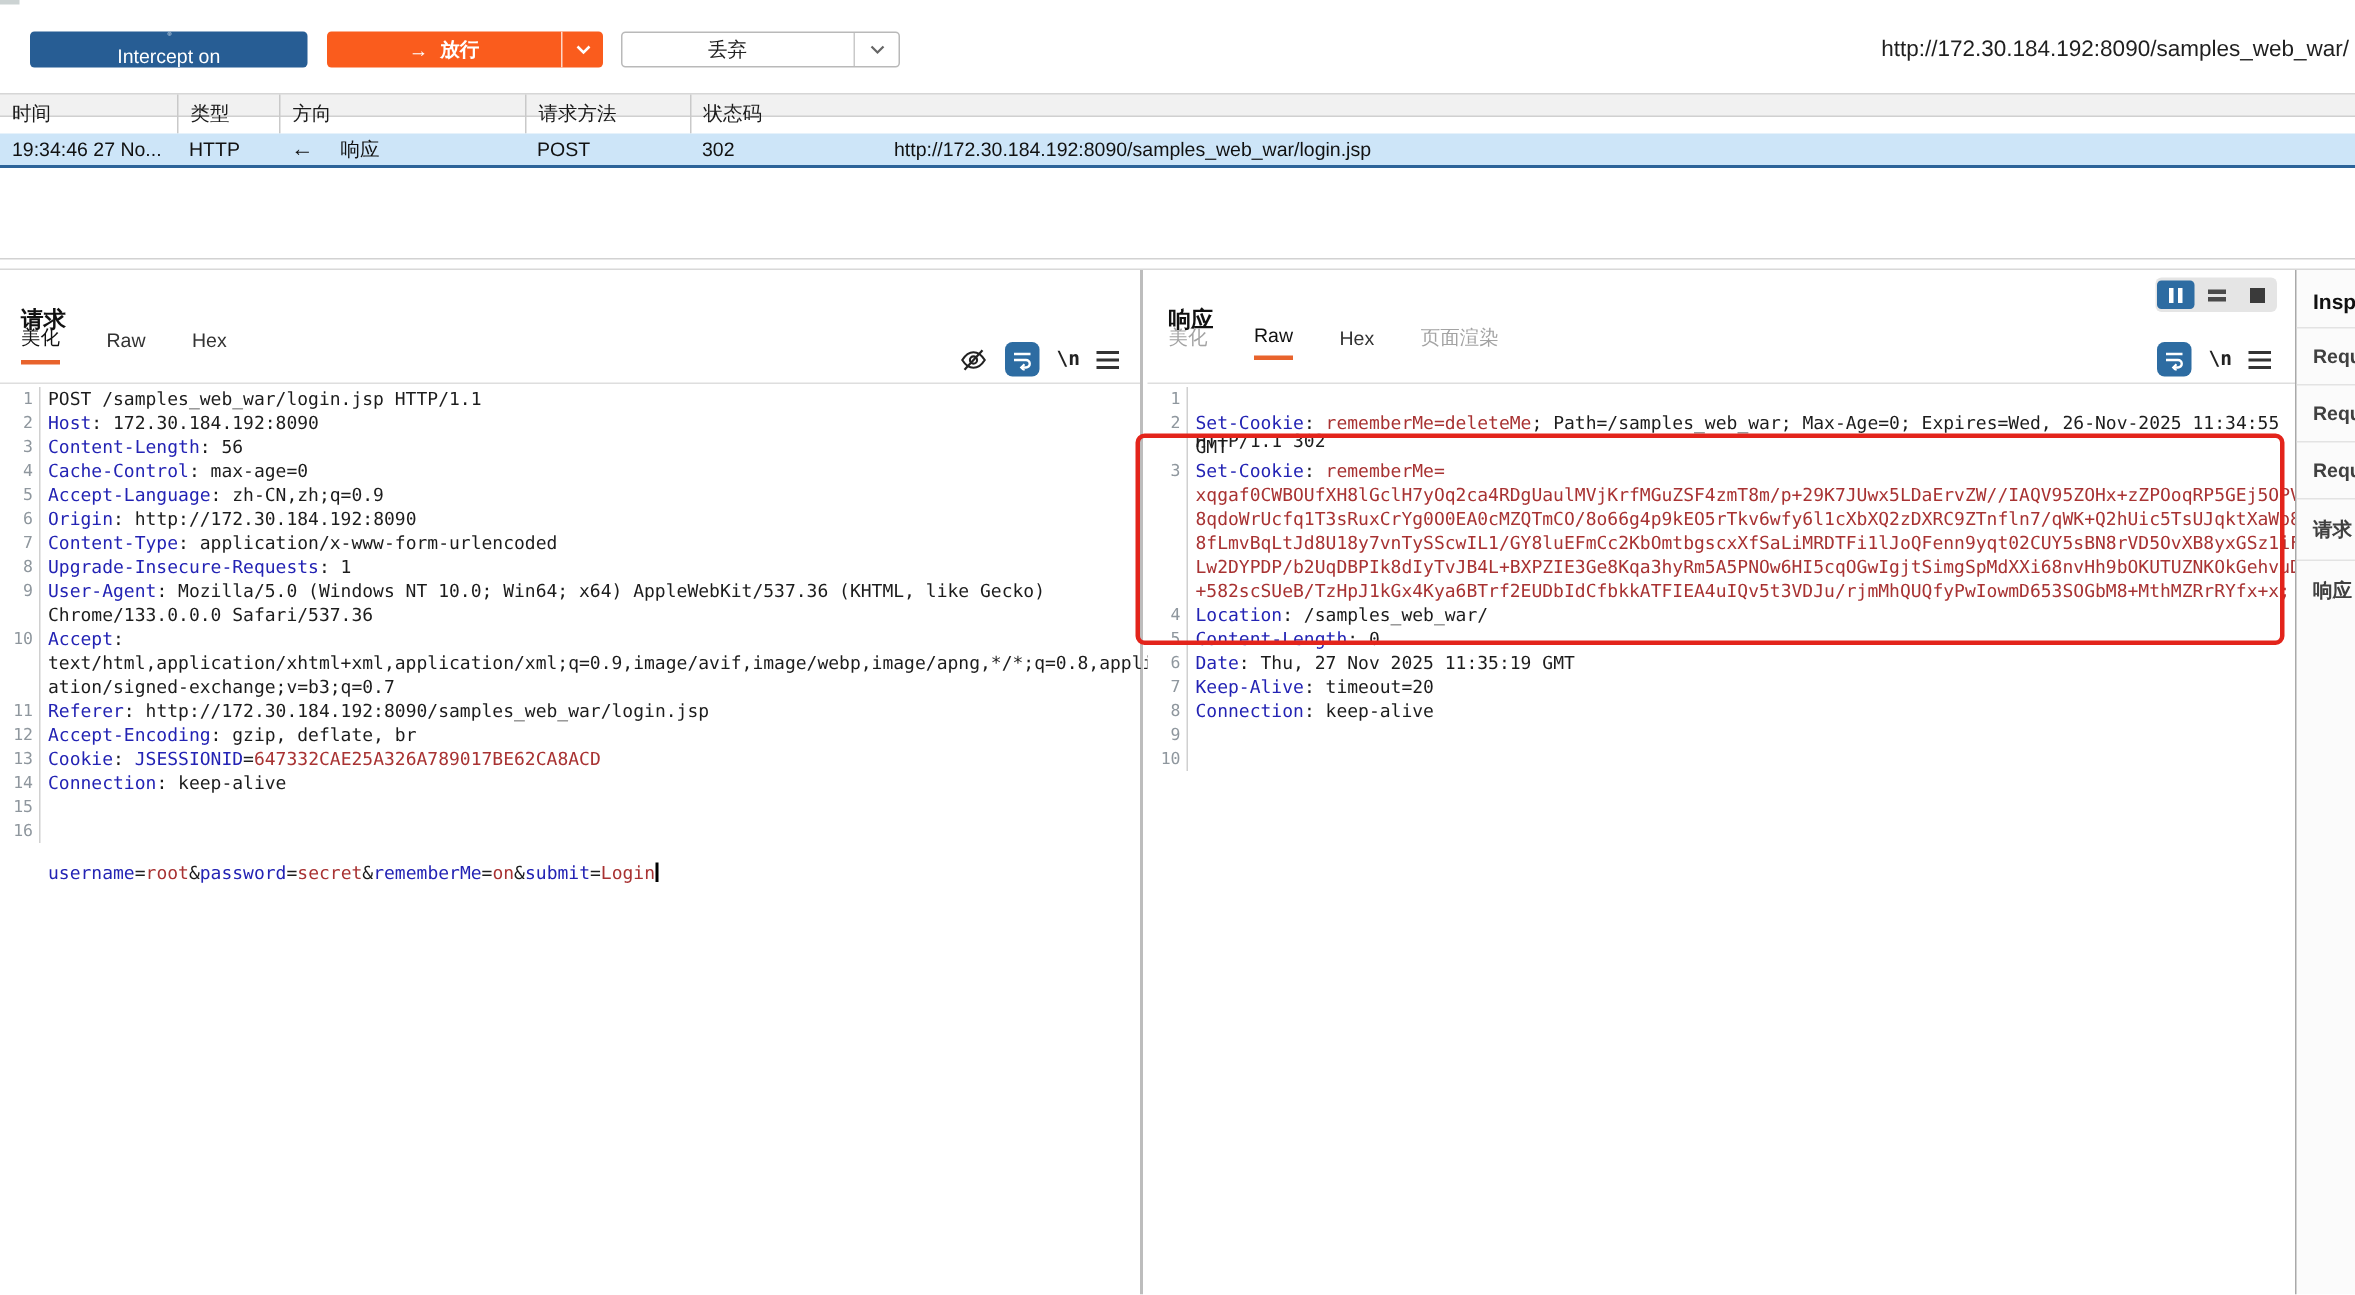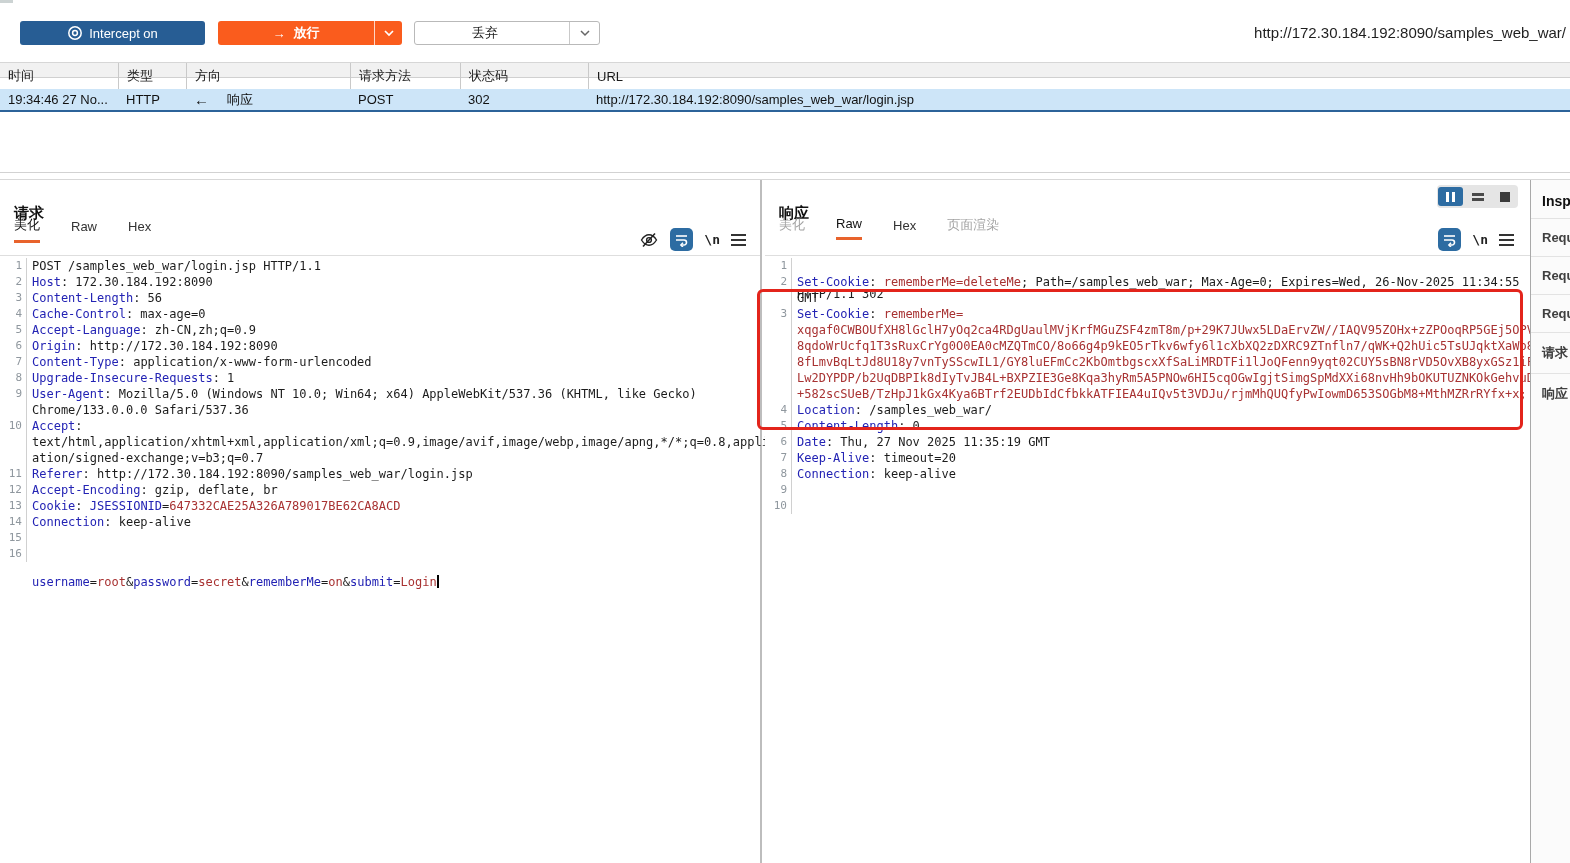--- a/index.html
+++ b/index.html
@@ -4,21 +4,21 @@
 <style>
   html,body{margin:0;padding:0;}
   body{width:1570px;height:863px;position:relative;background:#ffffff;overflow:hidden;
        font-family:"Liberation Sans","DejaVu Sans",sans-serif;color:#1a1a1a;}
   .abs{position:absolute;}
 
   
   #topbar{left:0;top:0;width:1570px;height:62px;background:#fff;}
   #win-sliver{left:0;top:0;width:13px;height:3px;background:#ccd3d3;}
   .btn{display:flex;align-items:center;justify-content:center;border-radius:3px;font-size:13px;cursor:pointer;}
-  #intercept-btn{left:20px;top:21px;width:185px;height:24px;background:#275d94;color:#fff;gap:6px;}
+  #intercept-btn{left:20px;top:21px;width:185px;height:24px;background:#275d94;color:#fff;gap:6px;flex-direction:column;}
   #forward-btn{left:218px;top:21px;width:184px;height:24px;background:#fa5c1d;color:#fff;display:flex;border-radius:3px;overflow:hidden;}
   #forward-main{flex:1;display:flex;align-items:center;justify-content:center;gap:8px;font-size:13px;font-weight:bold;}
   #forward-caret{width:27px;display:flex;align-items:center;justify-content:center;border-left:1px solid rgba(255,255,255,.75);}
   #drop-select{left:414px;top:21px;width:186px;height:24px;background:#fff;border:1px solid #b9b9b9;border-radius:3px;display:flex;box-sizing:border-box;gap:14px;}
   #drop-main{flex:1;display:flex;align-items:center;justify-content:center;font-size:13px;color:#222;}
   #drop-caret{width:29px;display:flex;align-items:center;justify-content:center;border-left:1px solid #c9c9c9;}
   #top-url{right:4px;top:24px;font-size:15px;color:#1f1f1f;white-space:nowrap;}
 
   
   #tbl-header{left:0;top:62px;width:1570px;height:16px;background:#f1f1f1;border-top:1px solid #d6d6d6;border-bottom:1px solid #d0d0d0;box-sizing:border-box;}
@@ -110,21 +110,20 @@
 
   <div class="abs" id="top-url">http://172.30.184.192:8090/samples_web_war/</div>
 </div>
 
 <div class="abs" id="tbl-header">
   <div class="hcell first" style="left:0;width:118px;">时间</div>
   <div class="hcell" style="left:118px;width:68px;">类型</div>
   <div class="hcell" style="left:186px;width:164px;">方向</div>
   <div class="hcell" style="left:350px;width:110px;">请求方法</div>
   <div class="hcell" style="left:460px;width:128px;">状态码</div>
-  <div class="hcell" style="left:588px;width:982px;">URL</div>
 </div>
 
 <div class="abs" id="tbl-row">
   <div class="rcell" style="left:0;width:118px;">19:34:46 27 No...</div>
   <div class="rcell" style="left:118px;width:68px;">HTTP</div>
   <div class="rcell" style="left:186px;width:164px;gap:18px;">
     <span style="font-size:15px;">←</span>
     <span>响应</span>
   </div>
   <div class="rcell" style="left:350px;width:110px;">POST</div>

